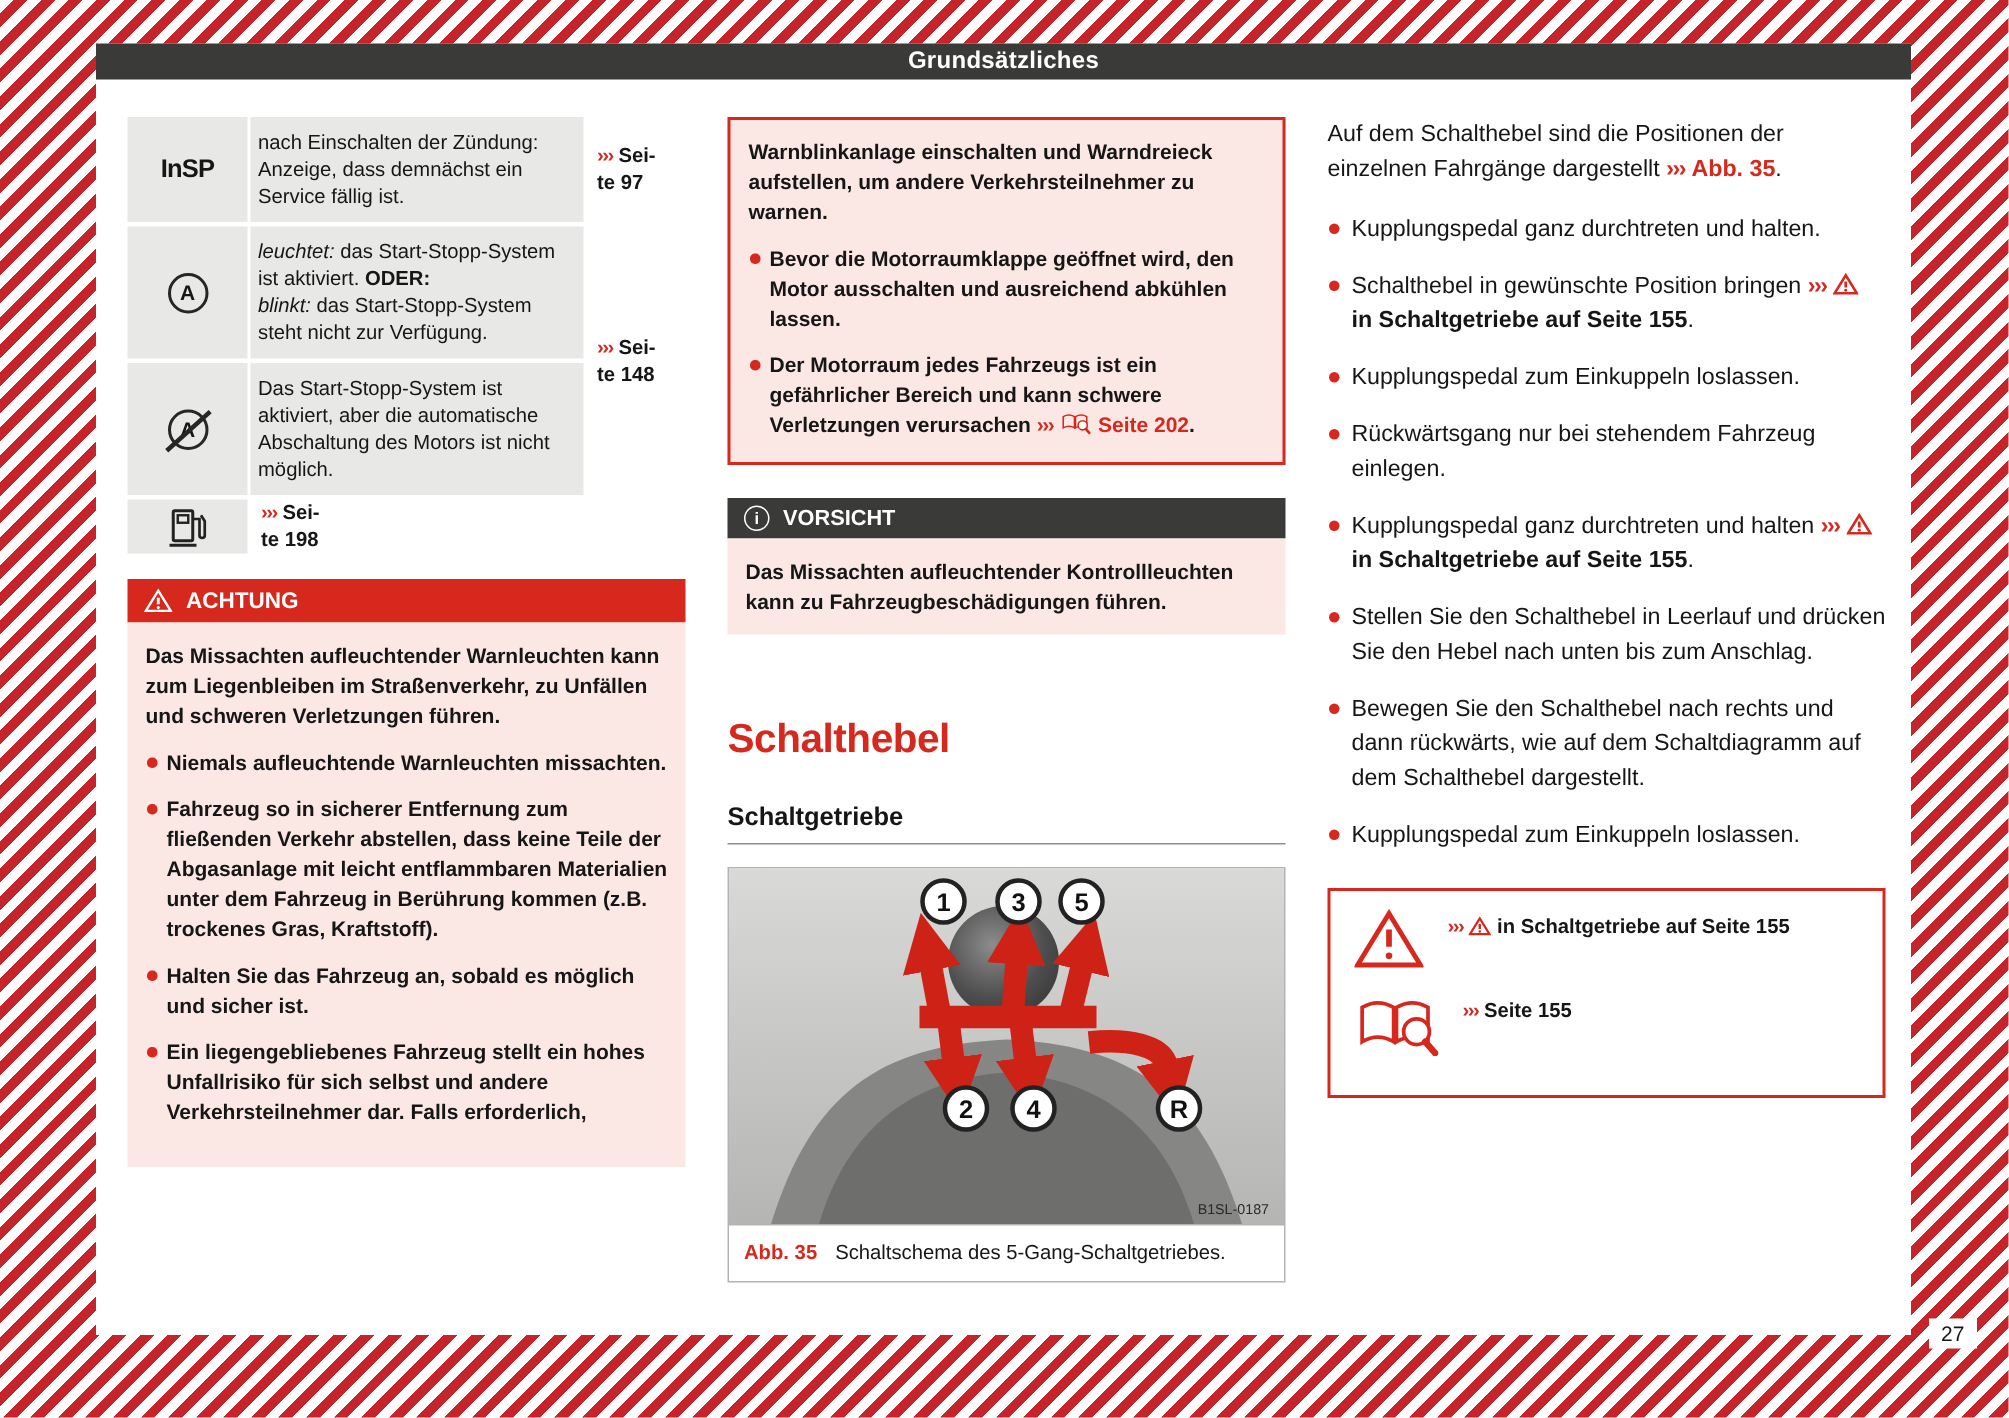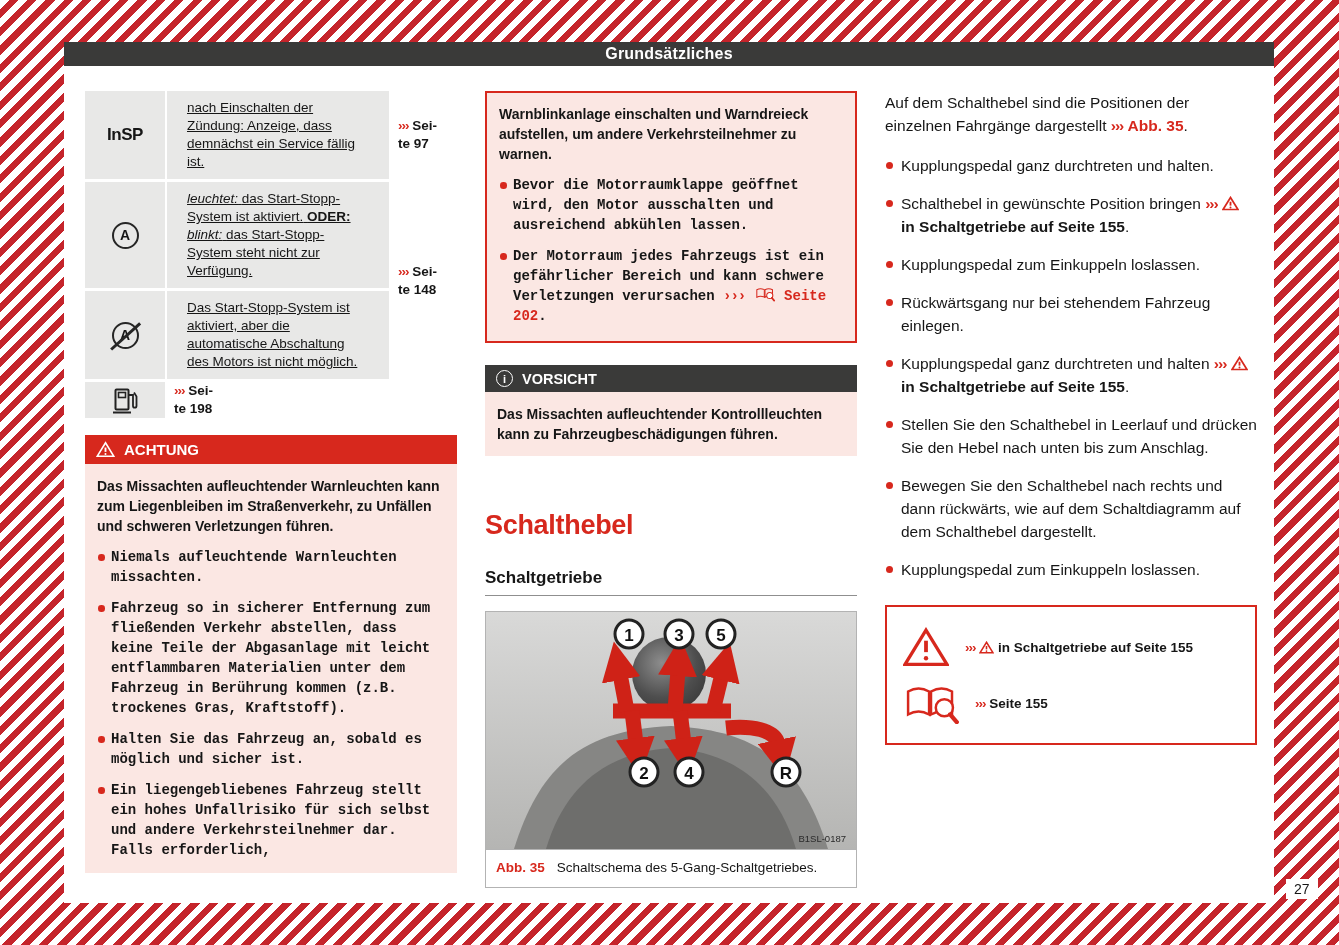--- a/index.html
+++ b/index.html
@@ -10,51 +10,51 @@
     --ink:#161616;
     --cellgray:#e8e8e7;
   }
   *{margin:0;padding:0;box-sizing:border-box;}
   html,body{width:1339px;height:945px;}
   body{
     position:relative;overflow:hidden;color:var(--ink);
     font-family:"Liberation Sans",sans-serif;
     background:repeating-linear-gradient(135deg,#ffffff 0 6.5px,var(--stripe) 6.5px 13px);
   }
-  .page{position:absolute;left:64px;top:42px;width:1210px;height:861px;background:#fff;}
+  .page{position:absolute;left:64px;top:29px;width:1210px;height:861px;background:#fff;}
   .header-bar{height:24px;background:var(--dark);color:#fff;font-size:16px;font-weight:bold;
     text-align:center;line-height:24px;letter-spacing:.2px;}
   .col{position:absolute;top:49px;width:372px;}
   .c1{left:21px;}.c2{left:421px;}.c3{left:821px;font-size:15.5px;line-height:23px;}
 
   
   .itable{display:flex;flex-direction:column;gap:3px;font-size:13.5px;line-height:18px;}
   .trow{display:flex;gap:2px;}
   .stackwrap{display:flex;gap:2px;}
   .stack{display:flex;flex-direction:column;gap:3px;width:304px;flex:0 0 304px;}
   .stack .trow{gap:2px;}
   .ticon{width:80px;flex:0 0 80px;background:var(--cellgray);display:flex;align-items:center;justify-content:center;}
-  .ttext{width:222px;flex:0 0 222px;background:var(--cellgray);padding:8px 20px;text-decoration:underline;}
+  .ttext{width:222px;flex:0 0 222px;background:var(--cellgray);padding:8px 5px;}
   .tref{flex:1;display:flex;align-items:center;padding-left:7px;font-weight:bold;}
   .tref .rt{white-space:pre-line;}
   .arr{color:var(--accent);font-weight:bold;letter-spacing:-1px;}
   .it{font-style:italic;}
   .insp{font-weight:bold;font-size:17px;letter-spacing:-.5px;}
   .circleA{width:27px;height:27px;border:2.4px solid #262626;border-radius:50%;display:flex;
     align-items:center;justify-content:center;font-weight:bold;font-size:14px;position:relative;}
   .slash::after{content:"";position:absolute;left:-8px;top:11px;width:39px;height:2.6px;
     background:#262626;transform:rotate(-42deg);}
 
   
   .wb{margin-top:17px;}
   .wb-head{background:var(--accent);color:#fff;display:flex;align-items:center;gap:9px;
     padding:6px 11px;font-size:15px;font-weight:bold;}
-  .wb-body{background:var(--pink);padding:12px 12px 2px;font-weight:bold;font-size:14px;line-height:20px;}
+  .wb-body{background:var(--pink);padding:12px 12px 16px;font-weight:bold;font-size:14px;line-height:20px;}
   .wb-body p{margin-bottom:11px;}
-  .wbullet{position:relative;padding-left:14px;margin-bottom:11px;font-family:Liberation Mono, monospace;}
+  .wbullet{position:relative;padding-left:14px;margin-bottom:11px;}
   .wbullet::before{content:"";position:absolute;left:1px;top:7px;width:6.5px;height:6.5px;
     border-radius:50%;background:var(--accent);}
   .contbox{border:2px solid var(--accent);background:var(--pink);padding:11px 12px 4px;
     font-weight:bold;font-size:14px;line-height:20px;}
   .contbox p{margin-bottom:11px;}
   .vbox{margin-top:22px;}
   .vb-head{background:var(--dark);color:#fff;display:flex;align-items:center;gap:9px;
     padding:5px 11px;font-size:14.5px;font-weight:bold;}
   .vb-body{background:var(--pink);padding:12px;font-weight:bold;font-size:14px;line-height:20px;}
   .cinfo{width:17px;height:17px;border:1.8px solid #fff;border-radius:50%;display:inline-flex;
@@ -75,21 +75,21 @@
 
   
   .para{margin-bottom:17px;}
   .redbold{color:var(--accent);font-weight:bold;}
   .b{font-weight:bold;}
   .bullet{position:relative;padding-left:16px;margin-bottom:15px;}
   .bullet::before{content:"";position:absolute;left:1px;top:8px;width:7px;height:7px;
     border-radius:50%;background:var(--accent);}
   .subhead{font-size:15.5px;font-weight:bold;margin:24px 0 15px;}
   .refbox{margin-top:24px;border:2.5px solid var(--accent);padding:12px 16px;background:#fff;}
-  .refrow{display:flex;align-items:center;gap:16px;min-height:56px;}
+  .refrow{display:flex;align-items:flex-start;gap:16px;min-height:56px;}
   .refrow .txt{font-size:13.5px;font-weight:bold;}
   .tri-sm,.book-sm{vertical-align:-2px;}
   .pagenum{position:absolute;left:1286px;top:879px;background:#fff;padding:2px 8px;font-size:14px;}
 </style>
 </head>
 <body>
 
 <div class="page">
 
   <div class="header-bar">

